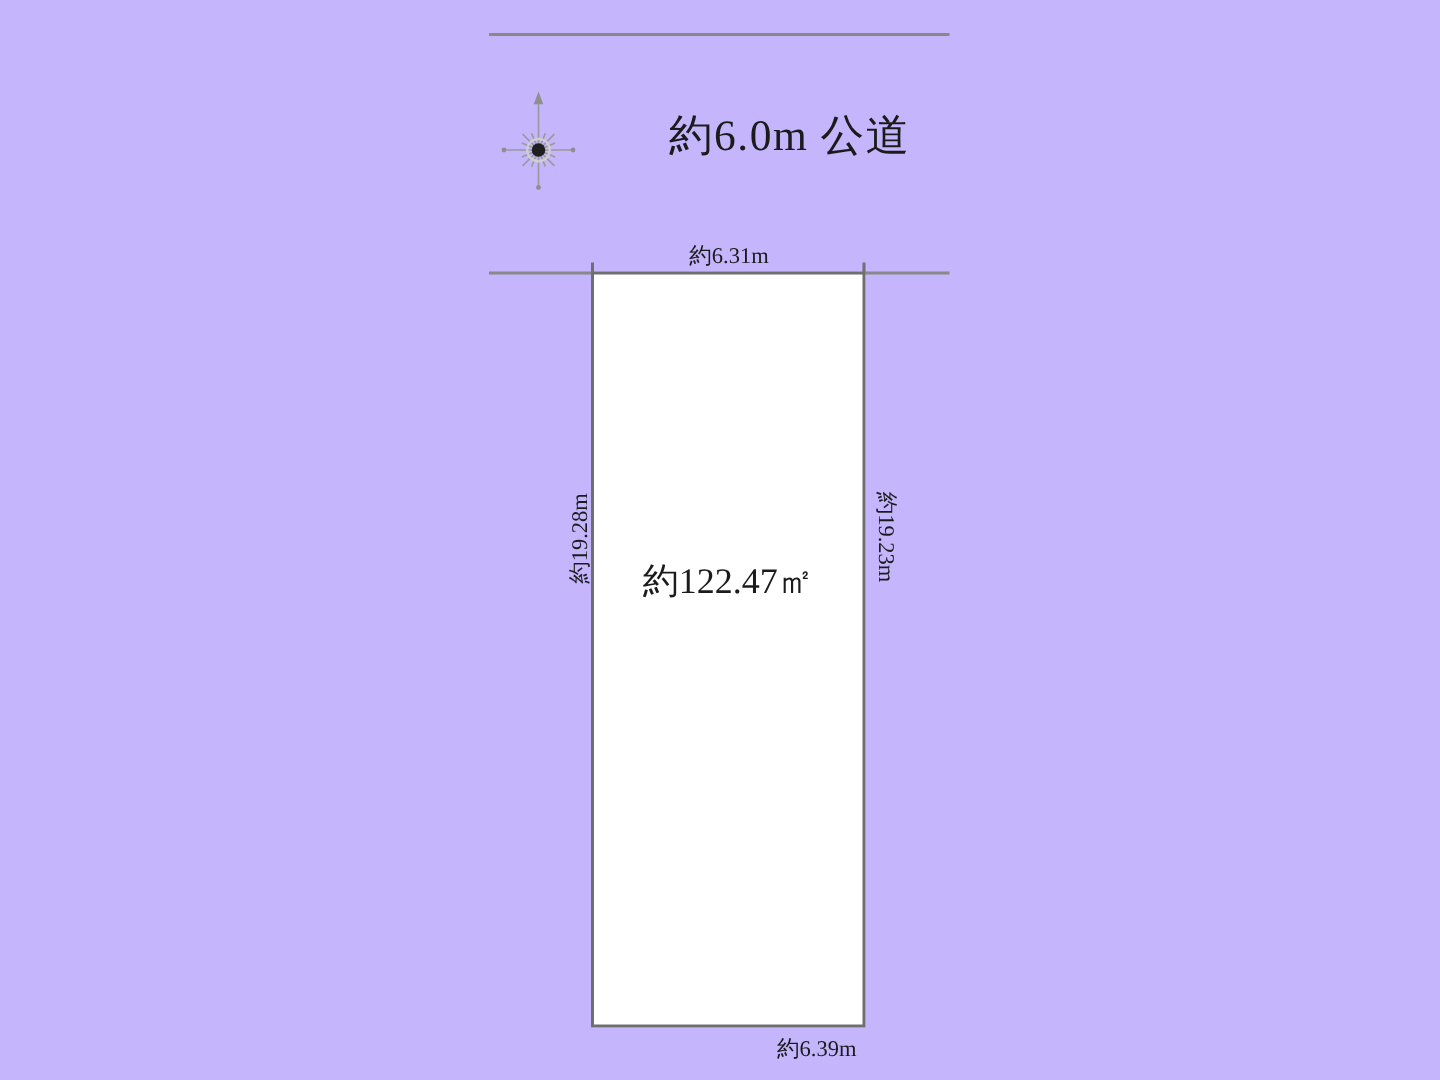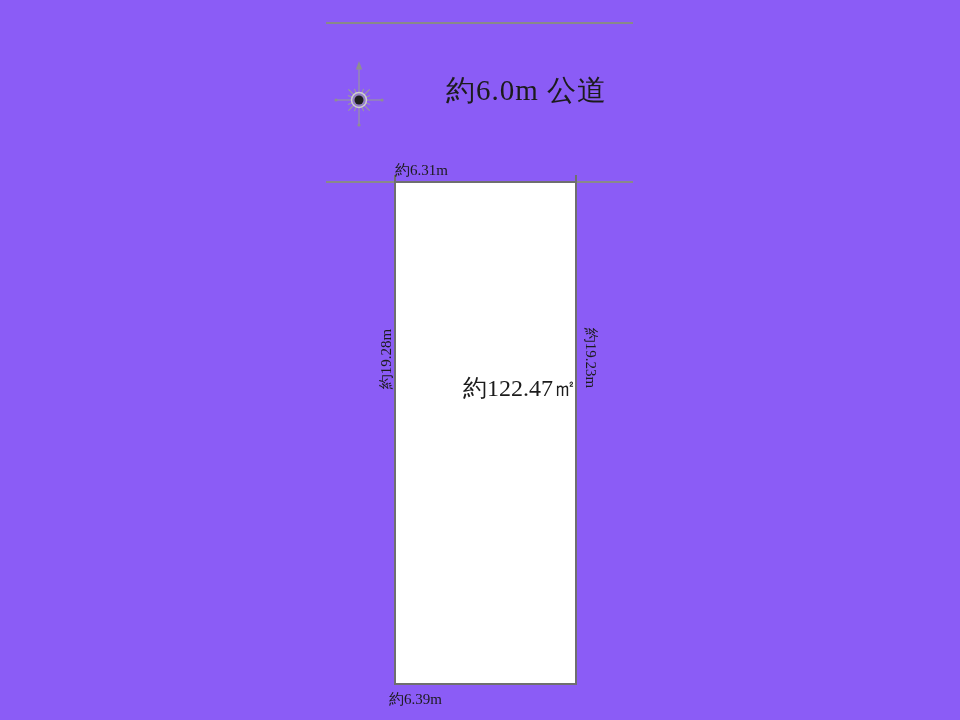--- a/index.html
+++ b/index.html
@@ -4,21 +4,21 @@
 <style>
   html, body {
     margin: 0;
     padding: 0;
     background: #ffffff;
   }
   .stage {
     position: relative;
     width: 960px;
     height: 720px;
-    background: #8b5cf6;
+    background: #c4b5fd;
     overflow: hidden;
     font-family: "Liberation Serif", "DejaVu Serif", serif;
     color: #1b1b1b;
   }
   
   .road-line {
     position: absolute;
     left: 326px;
     width: 307px;
     height: 2px;
@@ -71,26 +71,27 @@
   .dim {
     position: absolute;
     font-size: 15px;
     white-space: nowrap;
     color: #1b1b1b;
   }
   .dim.top {
     left: 395px;
     top: 161px;
     width: 182px;
+    text-align: center;
   }
   .dim.bottom {
     left: 389px;
     top: 690px;
     width: 182px;
-    text-align: left;
+    text-align: right;
   }
   .dim.left {
     left: 346px;
     top: 350px;
     width: 80px;
     height: 18px;
     text-align: center;
     transform: rotate(-90deg);
   }
   .dim.right {
@@ -101,21 +102,21 @@
     text-align: center;
     transform: rotate(90deg);
   }
 
   
   .area-label {
     position: absolute;
     left: 394px;
     top: 371px;
     width: 183px;
-    text-align: right;
+    text-align: center;
     font-size: 24px;
     line-height: 35px;
     white-space: nowrap;
     color: #1b1b1b;
   }
 </style>
 </head>
 <body>
 
 <div class="stage">

